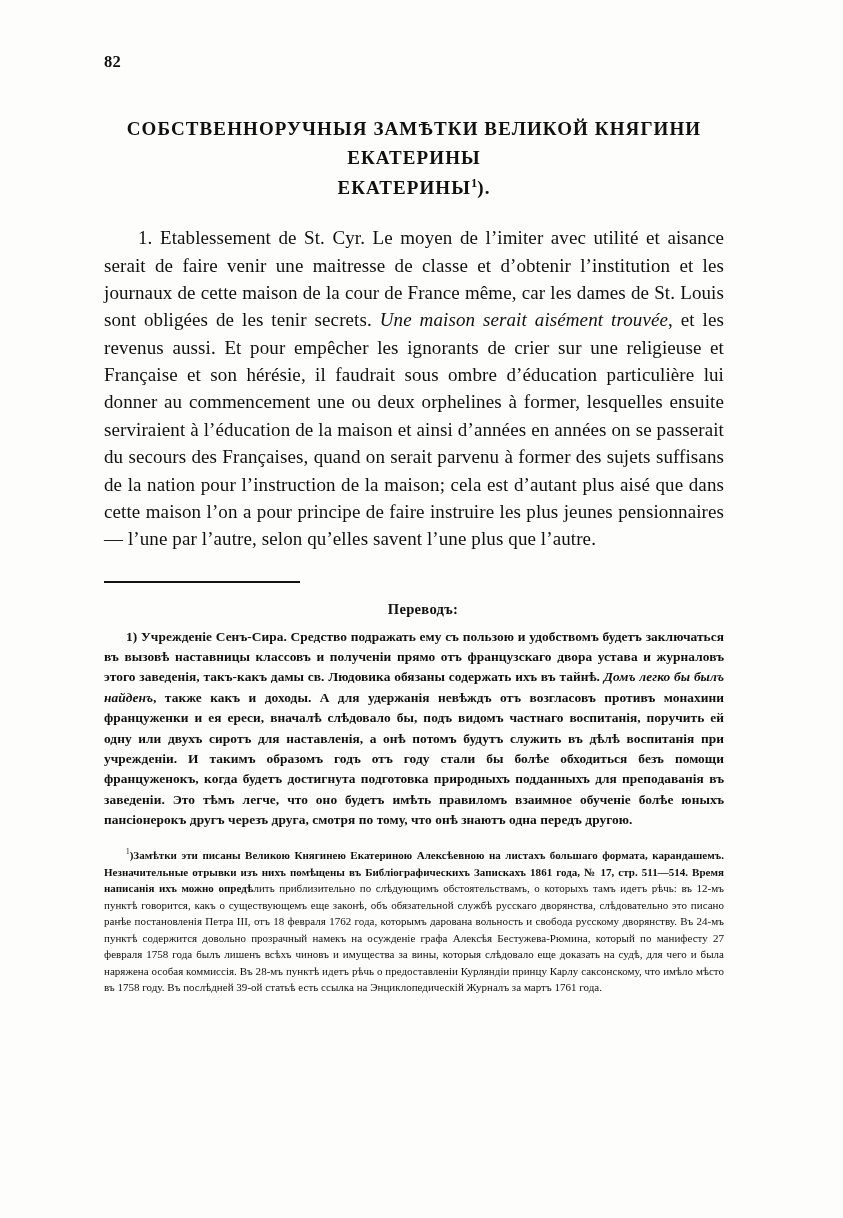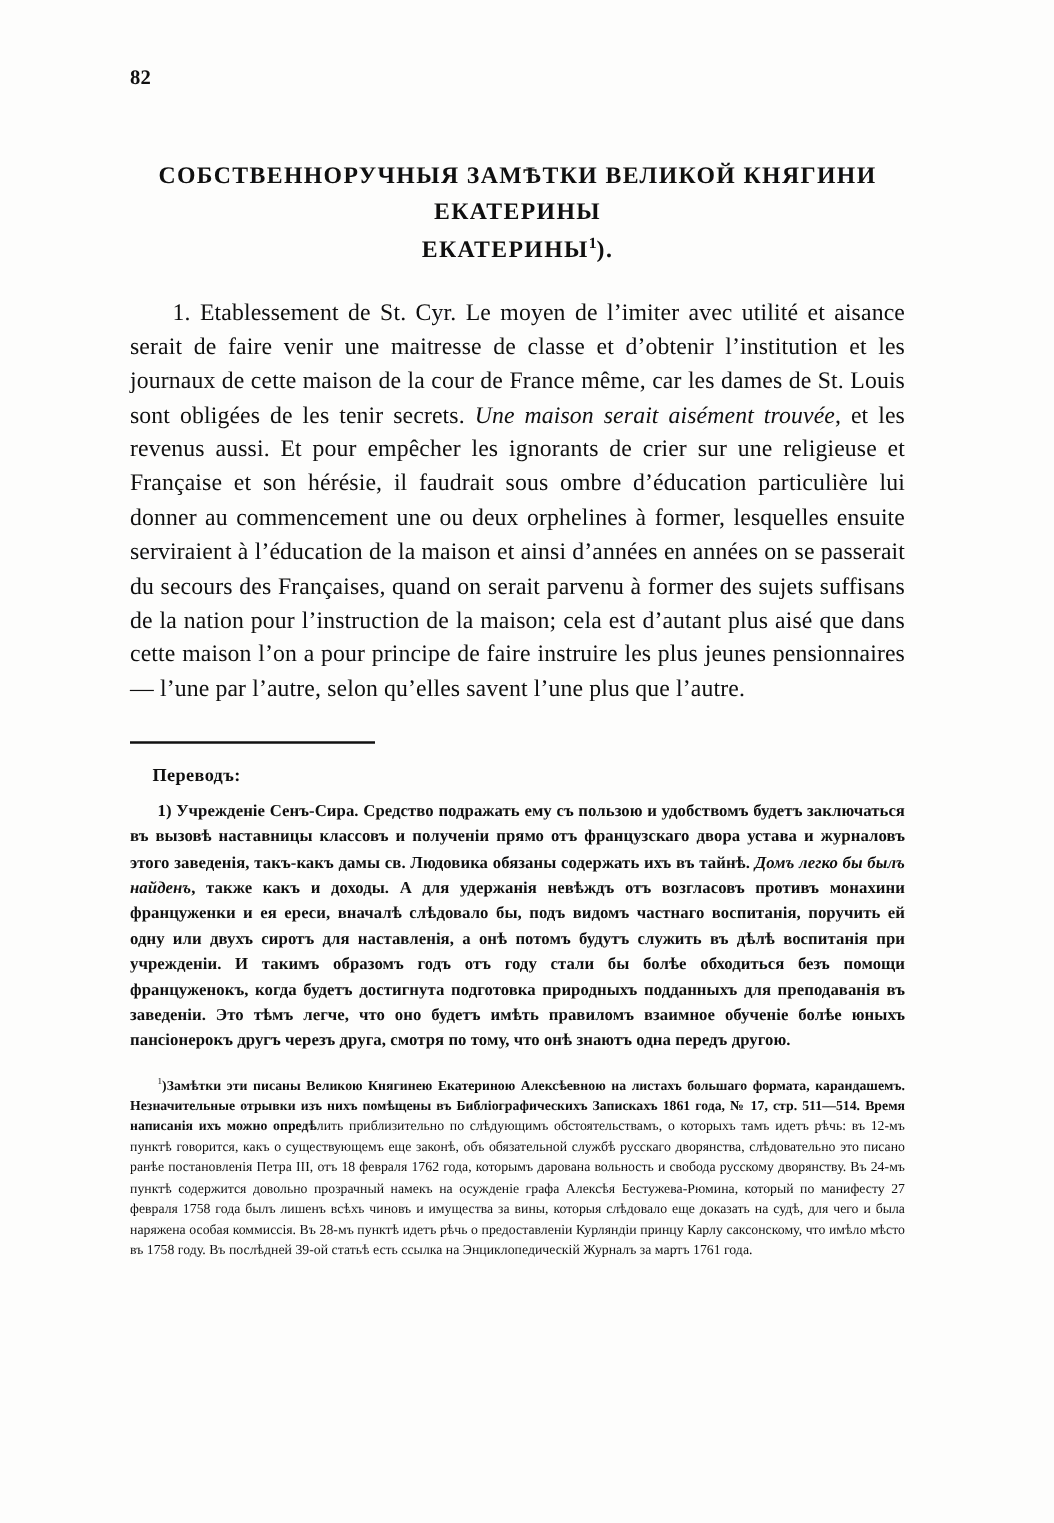--- a/index.html
+++ b/index.html
@@ -19,21 +19,21 @@
   .content {
     position: absolute;
     left: 104px;
     top: 52px;
     width: 620px;
   }
   
   .head-row {
     position: relative;
     height: 26px;
-    margin-bottom: 48px;
+    margin-bottom: 36px;
   }
   .folio {
     position: absolute;
     left: 0;
     top: 0;
     font-weight: bold;
     font-size: 16.5px;
     letter-spacing: 0.2px;
   }
   .running-title {
@@ -86,20 +86,21 @@
     height: 0;
     border-top: 2px solid #111;
     margin: 28px 0 18px 0;
   }
   
   .trans-label {
     font-weight: bold;
     font-size: 14.6px;
     margin: 0 0 9px 18px;
     letter-spacing: 0.3px;
+    text-align: center;
   }
   .trans-body {
     font-weight: bold;
     font-size: 13.4px;
     line-height: 1.52;
     text-align: justify;
     letter-spacing: 0.05px;
   }
   .trans-body .indent {
     display: inline-block;

